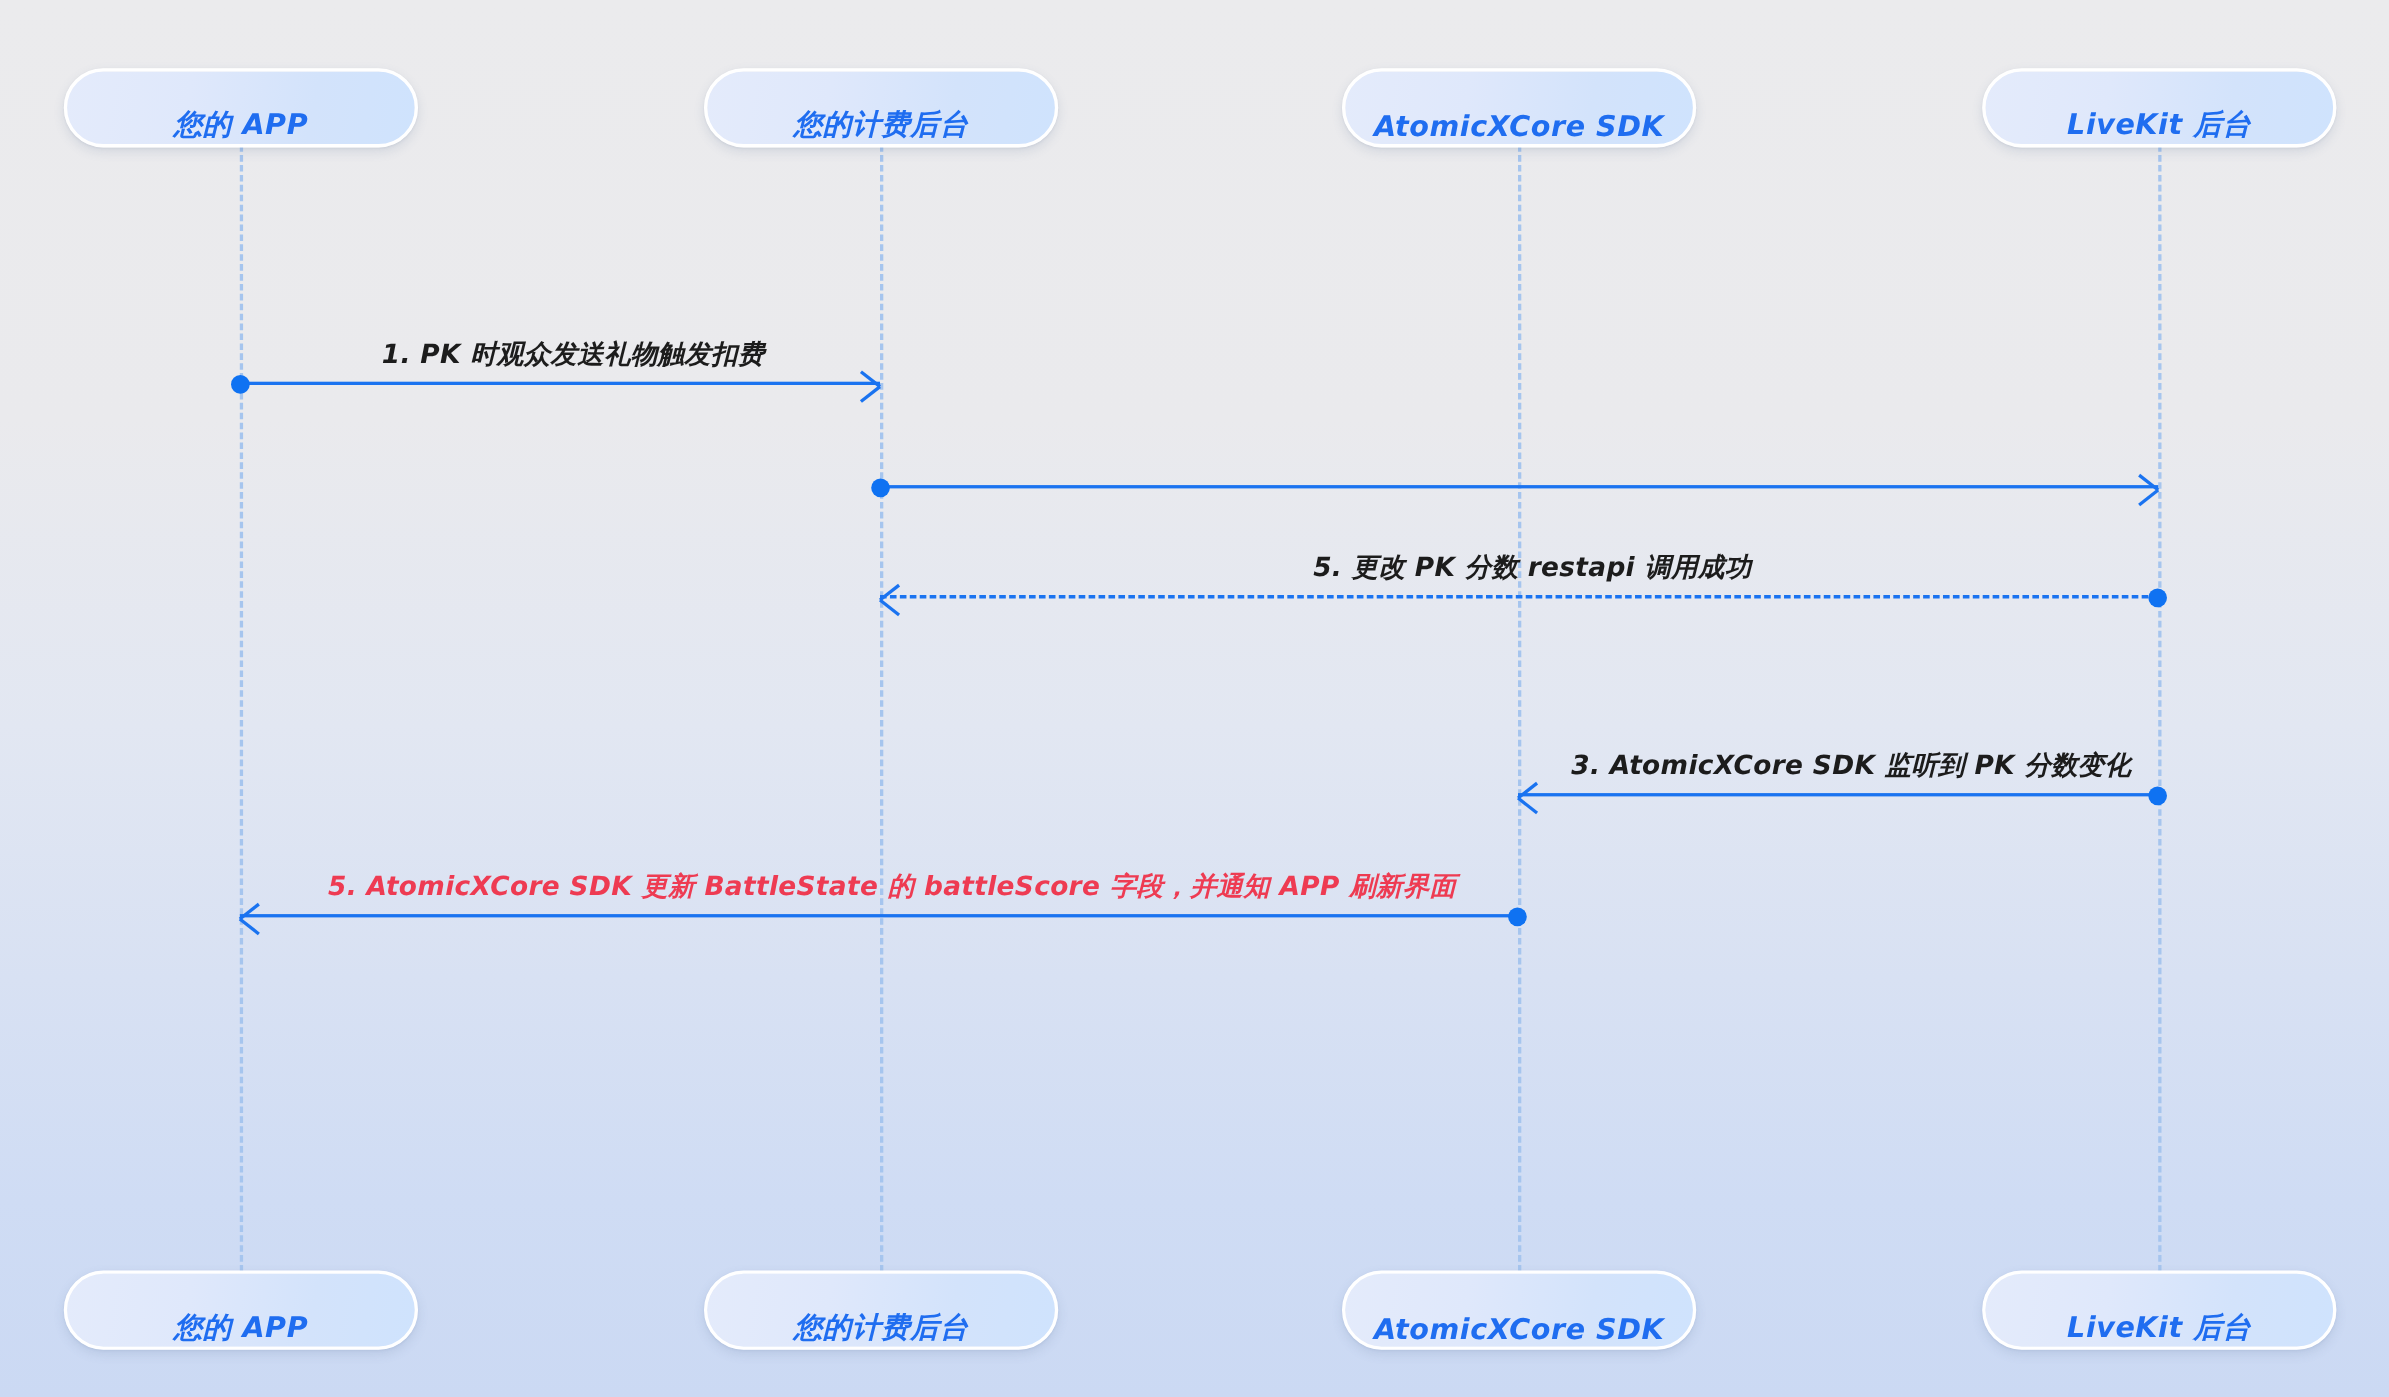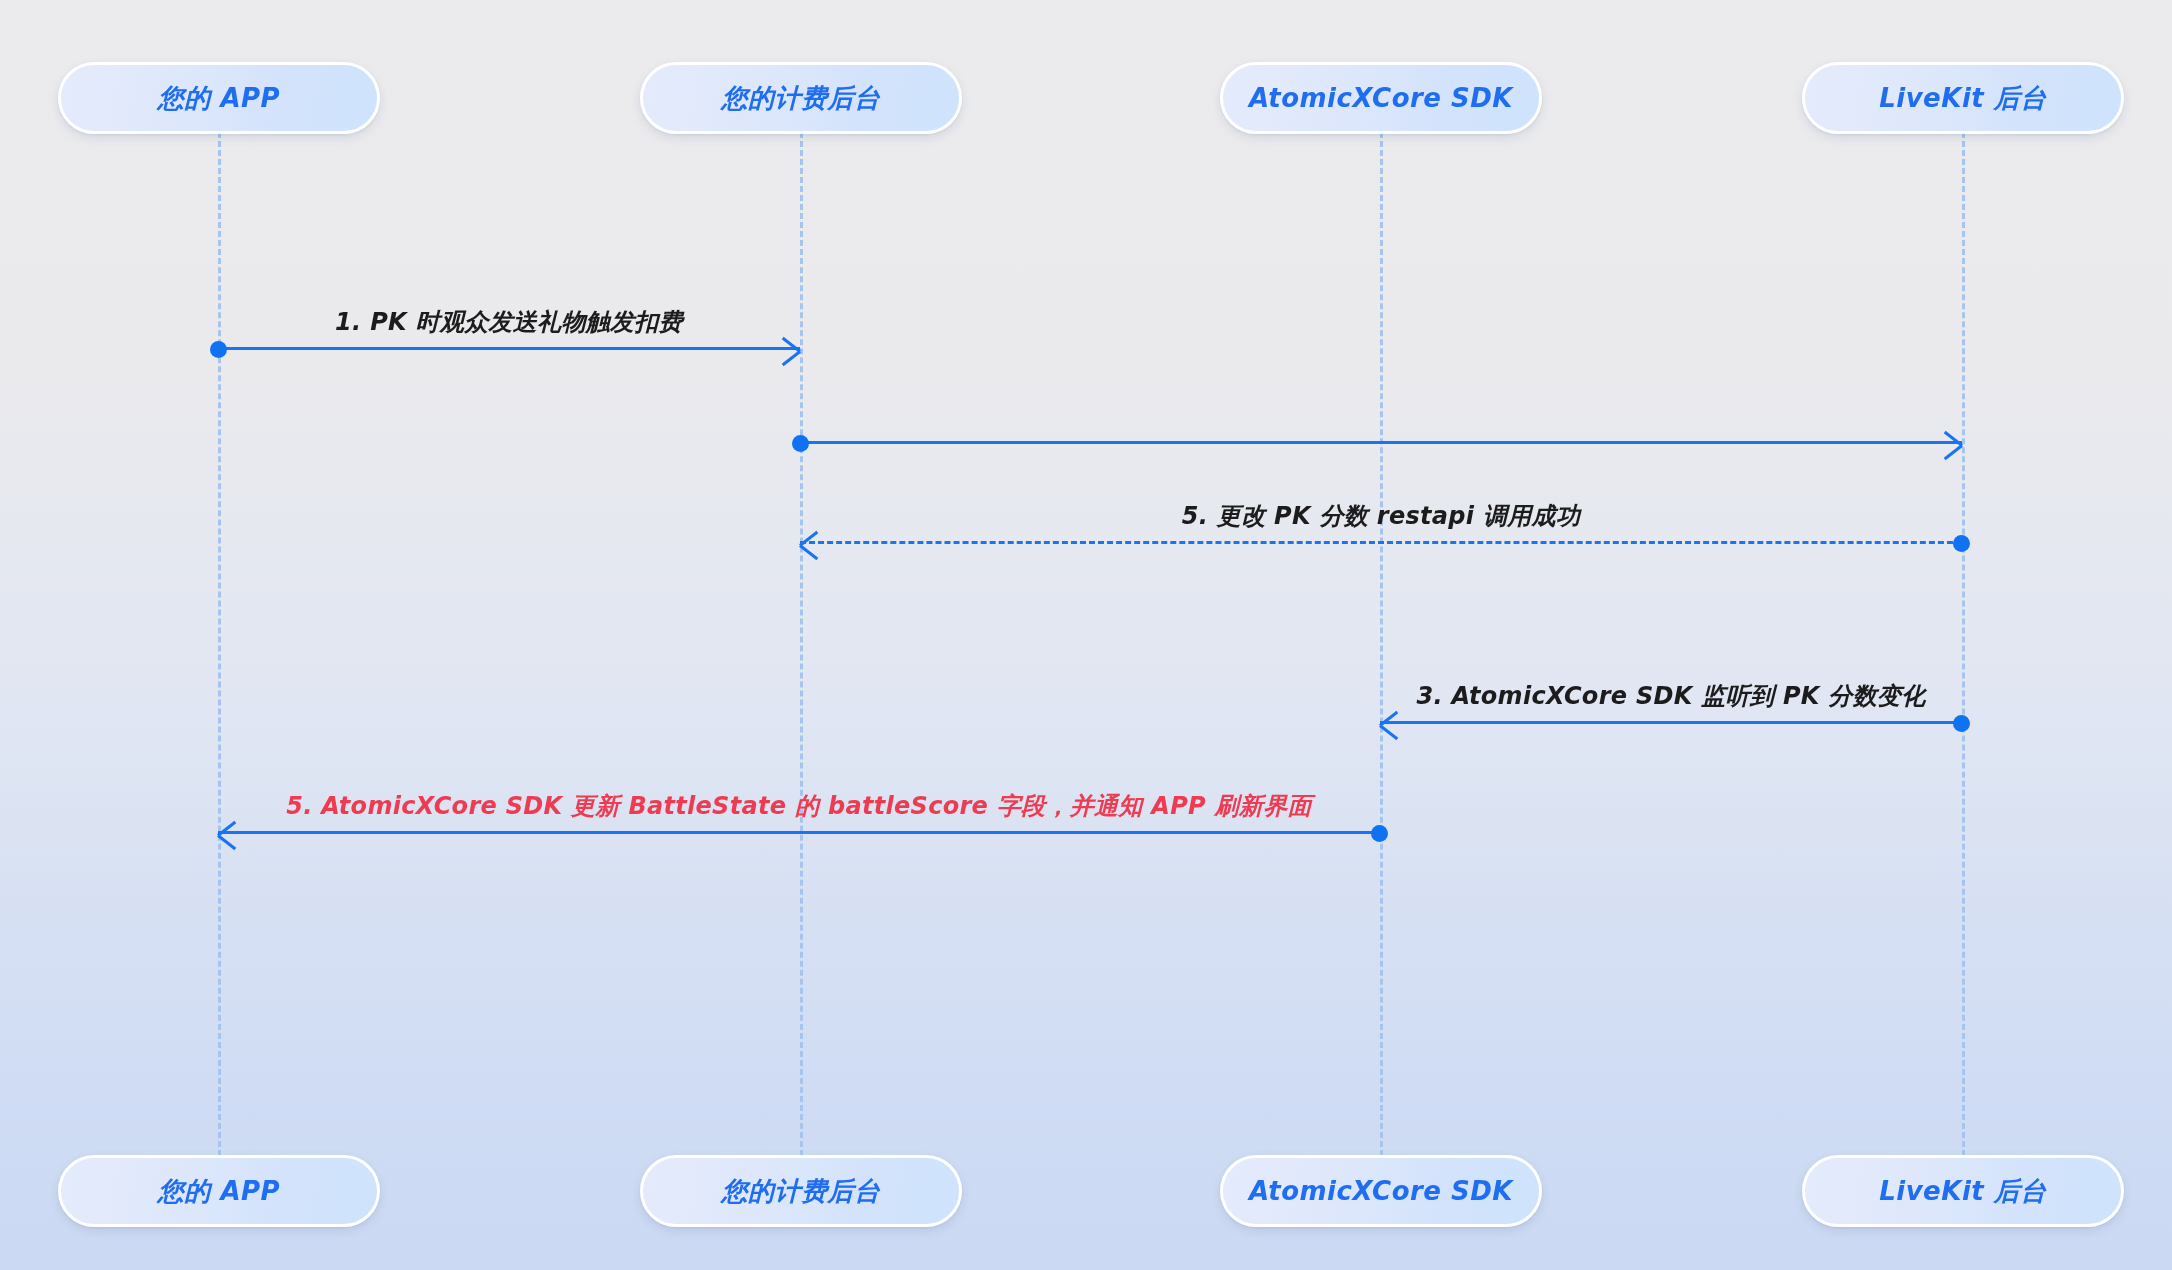--- a/index.html
+++ b/index.html
@@ -39,21 +39,21 @@
   .participant {
     position: absolute;
     height: 72px;
     box-sizing: border-box;
     border-radius: 40px;
     border: 3px solid #ffffff;
     background: linear-gradient(100deg, #e4ebfb 0%, #dfe8fb 35%, #d3e3fb 70%, #cfe3fd 100%);
     box-shadow: 0 4px 10px rgba(90, 110, 150, 0.16),
                 0 1px 2px rgba(90, 110, 150, 0.10);
     display: flex;
-    align-items: center;
+    align-items: flex-end;
     justify-content: center;
     z-index: 5;
   }
   .participant-label {
     font-family: "DejaVu Sans", sans-serif;
     font-style: italic;
     font-weight: bold;
     font-size: 26px;
     letter-spacing: 0.5px;
     color: #1f6df0;
@@ -70,20 +70,21 @@
     bottom: 16px;
     width: 100%;
     text-align: center;
     font-family: "DejaVu Sans", sans-serif;
     font-style: italic;
     font-weight: bold;
     font-size: 24px;
     letter-spacing: 0.3px;
     white-space: nowrap;
     line-height: 1;
+    margin-left: 12px;
   }
   .msg-label.black { color: #1c1c1c; }
   .msg-label.red   { color: #ee3b52; }
 
   .msg-line {
     position: absolute;
     bottom: 0;
     left: 0;
     right: 0;
     height: 0;

